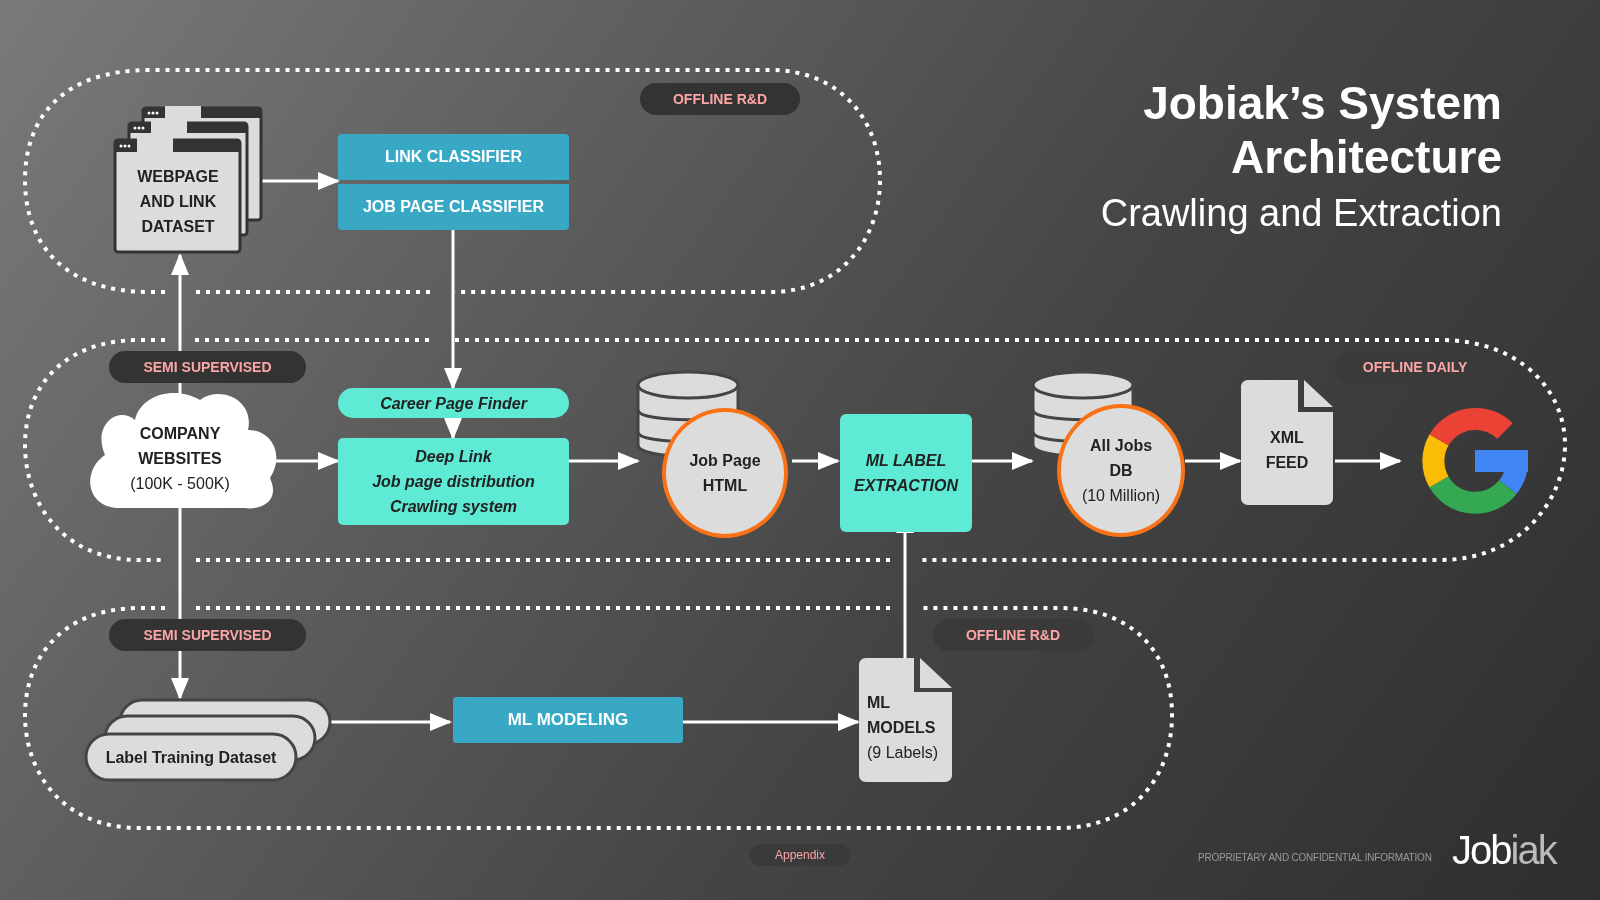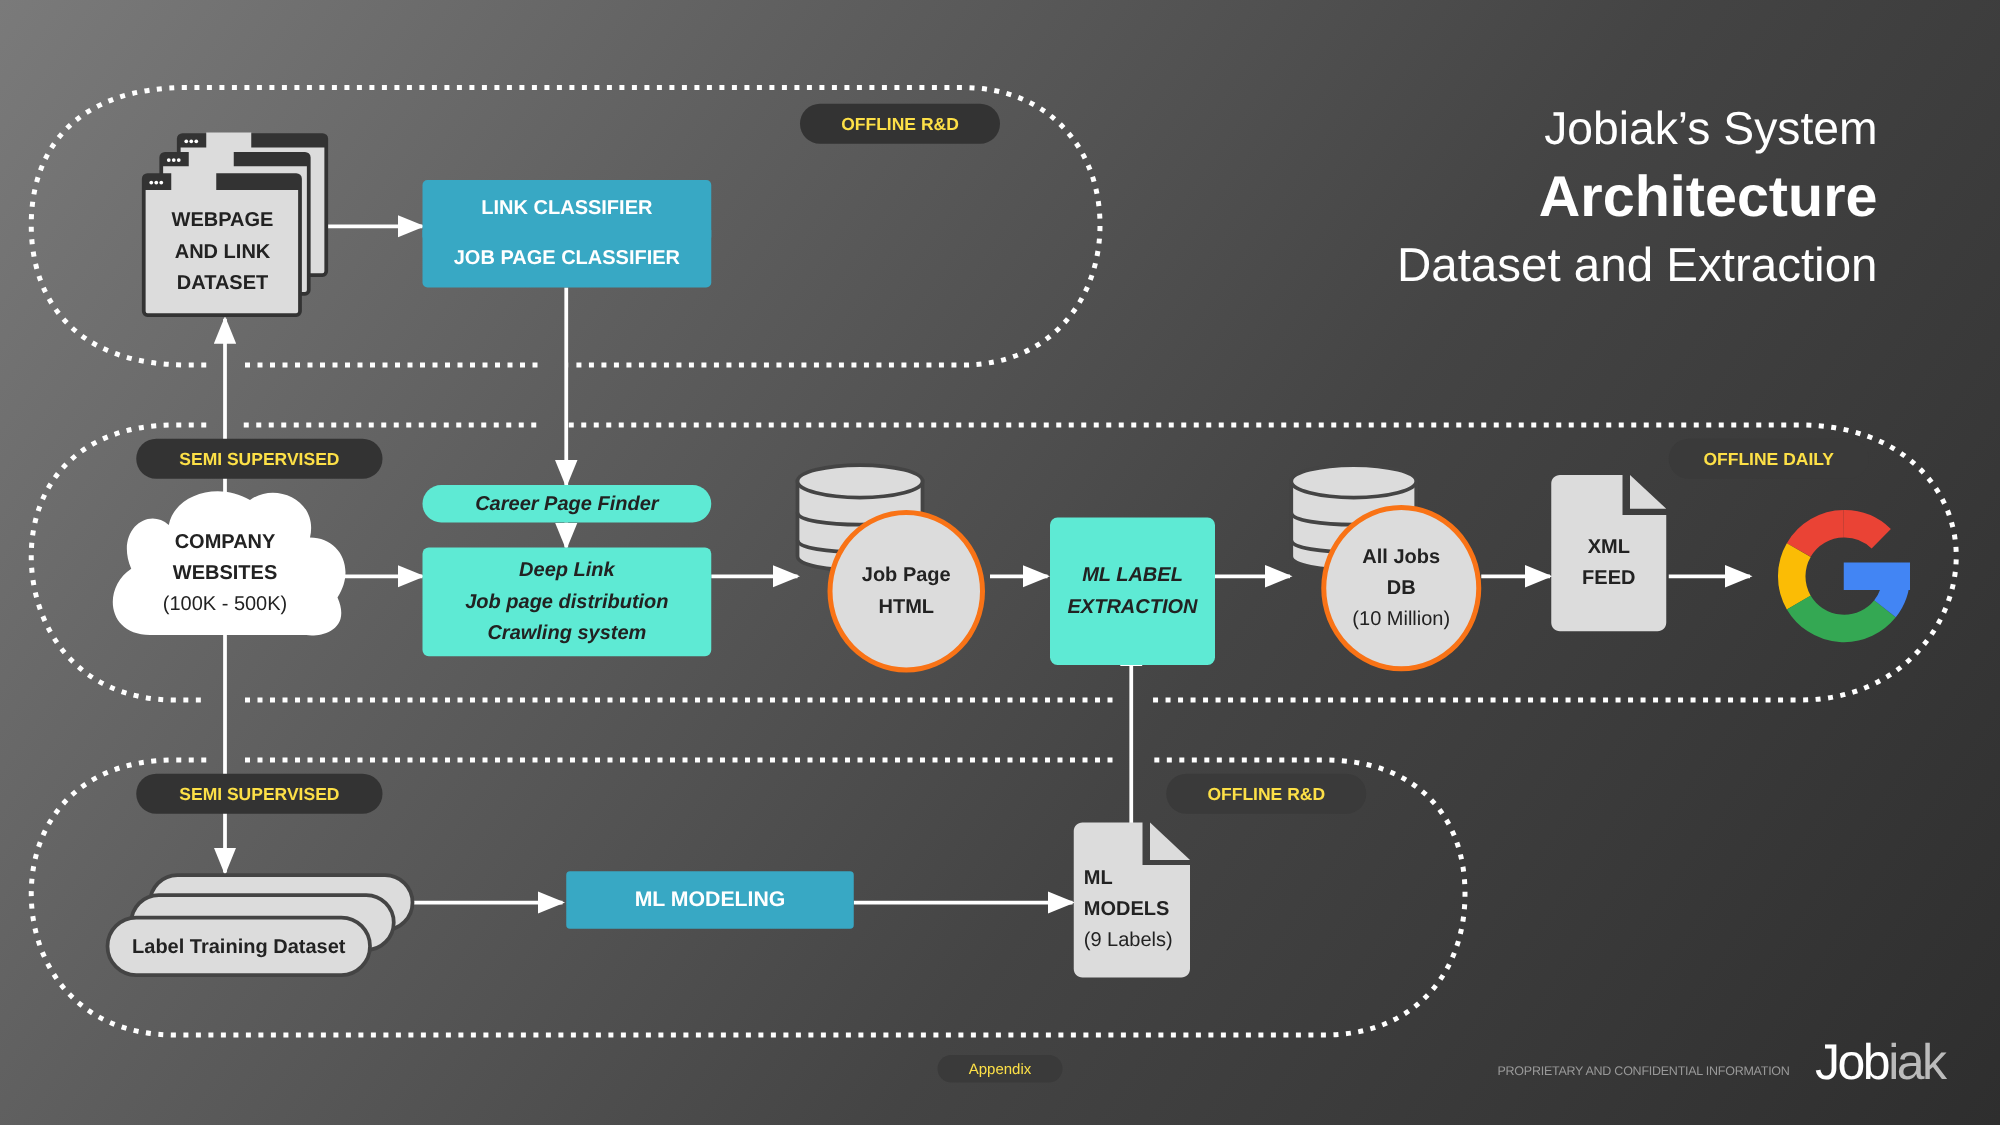--- a/index.html
+++ b/index.html
@@ -1,21 +1,21 @@
 <!DOCTYPE html>
 <html><head>
 <meta charset="utf-8">
 <style>
   html,body{margin:0;padding:0;}
   body{width:1600px;height:900px;overflow:hidden;position:relative;
     background:linear-gradient(125deg,#7a7a7a 0%,#5e5e5e 30%,#444 60%,#2e2e2e 100%);
     font-family:"Liberation Sans",sans-serif;}
   .abs{position:absolute;}
   svg.wires{position:absolute;left:0;top:0;width:1600px;height:900px;}
-  .pill{position:absolute;background:#333;border-radius:16px;color:#fde047;font-weight:bold;font-size:14px;
+  .pill{position:absolute;background:#333;border-radius:16px;color:#fca5a5;font-weight:bold;font-size:14px;
     display:flex;align-items:center;justify-content:center;height:32px;}
   .pill.light{background:#3a3a3a;}
   .teal{position:absolute;background:#38a8c4;color:#fff;font-weight:bold;font-size:16px;
     display:flex;align-items:center;justify-content:center;}
   .yellow{position:absolute;background:#5eead4;color:#222;font-weight:bold;font-size:16px;
     display:flex;flex-direction:column;align-items:center;justify-content:center;text-align:center;line-height:25px;font-style:italic;}
   .gray-text{color:#222;font-weight:bold;font-size:16px;text-align:center;line-height:25px;}
   .title{position:absolute;right:98px;color:#fff;text-align:right;}
   .circle{position:absolute;border-radius:50%;background:#dcdcdc;border:4px solid #f97316;
     display:flex;flex-direction:column;align-items:center;justify-content:center;}
@@ -125,39 +125,39 @@
     <path d="M0,-42 A42,42 0 0,0 -36,-21" stroke="#ea4335" stroke-width="22" fill="none"></path>
     <path d="M0,-42 A42,42 0 0,1 30,-30" stroke="#ea4335" stroke-width="22" fill="none"></path>
     <path d="M-36,-21 A42,42 0 0,0 -36,21" stroke="#fbbc05" stroke-width="22" fill="none"></path>
     <path d="M-36,21 A42,42 0 0,0 33,26" stroke="#34a853" stroke-width="22" fill="none"></path>
     <path d="M33,26 A42,42 0 0,0 42,0" stroke="#4285f4" stroke-width="22" fill="none"></path>
     <rect x="0" y="-11" width="53" height="22" fill="#4285f4"></rect>
   </g>
 </svg>
 
 <div class="title" style="top:76px;">
-  <div style="font-size:37px;font-weight:normal;line-height:54px;">Jobiak’s System</div>
+  <div style="font-size:46px;font-weight:bold;line-height:54px;">Jobiak’s System</div>
   <div style="font-size:46px;font-weight:bold;line-height:54px;">Architecture</div>
-  <div style="font-size:38px;line-height:58px;">Dataset and Extraction</div>
+  <div style="font-size:38px;line-height:58px;">Crawling and Extraction</div>
 </div>
 
 <div class="pill" style="left:640px;top:83px;width:160px;">OFFLINE R&amp;D</div>
 <div class="pill light" style="left:1335px;top:351px;width:160px;">OFFLINE DAILY</div>
 <div class="pill light" style="left:933px;top:619px;width:160px;">OFFLINE R&amp;D</div>
 
 <div class="pill" style="left:109px;top:351px;width:197px;">SEMI SUPERVISED</div>
 <div class="pill" style="left:109px;top:619px;width:197px;">SEMI SUPERVISED</div>
 
 <div class="abs gray-text" style="left:117px;top:164px;width:122px;text-align:center;">
   <div>WEBPAGE</div>
   <div>AND LINK</div>
   <div>DATASET</div>
 </div>
 
-<div class="teal" style="left:338px;top:144px;width:231px;height:46px;border-radius:4px 4px 0 0;">LINK CLASSIFIER</div>
+<div class="teal" style="left:338px;top:134px;width:231px;height:46px;border-radius:4px 4px 0 0;">LINK CLASSIFIER</div>
 <div class="teal" style="left:338px;top:184px;width:231px;height:46px;border-radius:0 0 4px 4px;">JOB PAGE CLASSIFIER</div>
 
 <div class="abs gray-text" style="left:110px;top:421px;width:140px;">
   <div>COMPANY</div>
   <div>WEBSITES</div>
   <div style="font-weight:normal;">(100K - 500K)</div>
 </div>
 
 <div class="yellow" style="left:338px;top:388px;width:231px;height:30px;border-radius:15px;">Career Page Finder</div>
 <div class="yellow" style="left:338px;top:438px;width:231px;height:87px;border-radius:5px;">

